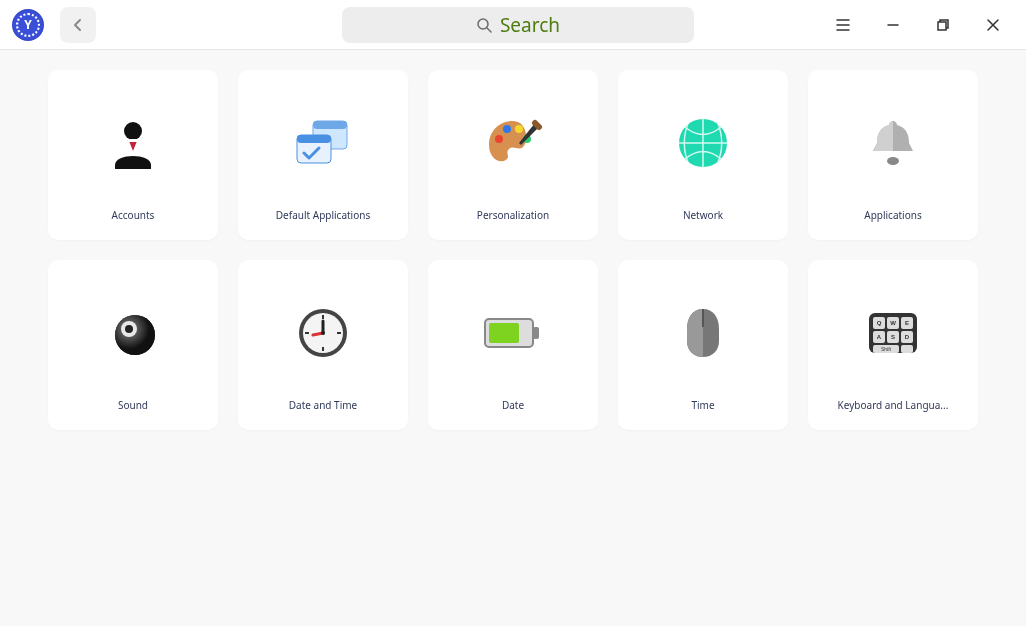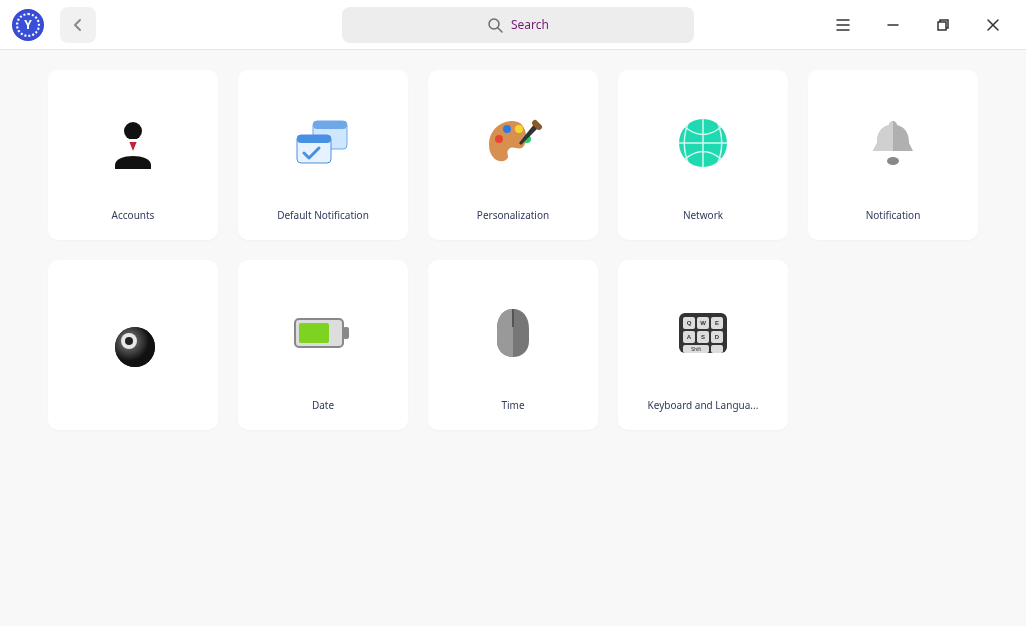--- a/index.html
+++ b/index.html
@@ -46,21 +46,21 @@
     flex: 0 0 352px;
     height: 36px;
     background: #ededed;
     border-radius: 8px;
     display: flex; align-items: center;
     padding: 0 14px;
     justify-content: center;
     cursor: text;
   }
   .searchbar svg { margin-right: 8px; }
-  .search-text { color: #701a75; font-size: 12px; }
+  .search-text { color: #4d7c0f; font-size: 19px; }
   .flex-grow { flex: 1; }
   .win-controls {
     display: flex; align-items: center; gap: 0;
   }
   .win-btn {
     width: 50px; height: 50px;
     display:flex; align-items:center; justify-content:center;
     cursor: pointer;
   }
   .win-btn svg { stroke: #333; }
@@ -167,21 +167,21 @@
     <div class="card">
       <div class="card-icon">
         <svg width="64" height="56" viewBox="0 0 64 56">
             <rect x="22" y="6" width="34" height="28" rx="4" fill="#cfe6ff" stroke="#6fa8e8"></rect>
             <rect x="22" y="6" width="34" height="8" rx="4" fill="#6fa8e8"></rect>
             <rect x="6" y="20" width="34" height="28" rx="4" fill="#e8f2ff" stroke="#4a90e2"></rect>
             <rect x="6" y="20" width="34" height="8" rx="4" fill="#4a90e2"></rect>
             <path d="M13 38l5 5 10-10" stroke="#4a90e2" stroke-width="3" fill="none" stroke-linecap="round" stroke-linejoin="round"></path>
           </svg>
       </div>
-      <div class="card-label">Default Notification</div>
+      <div class="card-label">Default Applications</div>
     </div>
 
     <div class="card">
       <div class="card-icon">
         <svg width="60" height="56" viewBox="0 0 60 56">
             <path d="M30 6C16 6 6 16 6 30c0 14 12 20 18 14 3-3-2-6 2-10s10 2 14-2c6-6 4-26-10-26z" fill="#d89050"></path>
             <circle cx="16" cy="24" r="4" fill="#e8442e"></circle>
             <circle cx="24" cy="14" r="4" fill="#2e78e8"></circle>
             <circle cx="36" cy="14" r="4" fill="#f5d72e"></circle>
             <circle cx="44" cy="24" r="4" fill="#2ecc71"></circle>
@@ -203,40 +203,59 @@
     </div>
 
     <div class="card">
       <div class="card-icon">
         <svg width="56" height="56" viewBox="0 0 56 56">
             <path d="M28 6c-2 0-4 2-4 4-8 2-12 8-12 18l-4 8h40l-4-8c0-10-4-16-12-18 0-2-2-4-4-4z" fill="#b0b0b0"></path>
             <path d="M28 6c-2 0-4 2-4 4-8 2-12 8-12 18l-4 8h20z" fill="#d0d0d0"></path>
             <ellipse cx="28" cy="46" rx="6" ry="4" fill="#888"></ellipse>
           </svg>
       </div>
-      <div class="card-label">Notification</div>
+      <div class="card-label">Applications</div>
     </div>
 
     <div class="card">
       <div class="card-icon">
         <svg width="56" height="56" viewBox="0 0 56 56">
             <ellipse cx="30" cy="30" rx="20" ry="20" fill="#2a2a2a"></ellipse>
             <ellipse cx="30" cy="30" rx="20" ry="20" fill="url(#sg)"></ellipse>
             <ellipse cx="24" cy="24" rx="8" ry="8" fill="#e8e8e8"></ellipse>
             <ellipse cx="24" cy="24" rx="4" ry="4" fill="#222"></ellipse>
             <defs>
               <radialGradient id="sg" cx="0.35" cy="0.35">
                 <stop offset="0" stop-color="#888"></stop>
                 <stop offset="1" stop-color="#111"></stop>
               </radialGradient>
             </defs>
           </svg>
       </div>
-    </div>
-
+      <div class="card-label">Sound</div>
+    </div>
+
+    <div class="card">
+      <div class="card-icon">
+        <svg width="56" height="56" viewBox="0 0 56 56">
+            <circle cx="28" cy="28" r="24" fill="#444"></circle>
+            <circle cx="28" cy="28" r="20" fill="#f4f4f4"></circle>
+            <g stroke="#333" stroke-width="2">
+              <line x1="28" y1="10" x2="28" y2="14"></line>
+              <line x1="28" y1="42" x2="28" y2="46"></line>
+              <line x1="10" y1="28" x2="14" y2="28"></line>
+              <line x1="42" y1="28" x2="46" y2="28"></line>
+            </g>
+            <line x1="28" y1="28" x2="28" y2="16" stroke="#222" stroke-width="3" stroke-linecap="round"></line>
+            <line x1="28" y1="28" x2="18" y2="30" stroke="#d33" stroke-width="3" stroke-linecap="round"></line>
+            <circle cx="28" cy="28" r="2" fill="#222"></circle>
+          </svg>
+      </div>
+      <div class="card-label">Date and Time</div>
+    </div>
 
     <div class="card">
       <div class="card-icon">
         <svg width="64" height="40" viewBox="0 0 64 40">
             <rect x="4" y="6" width="48" height="28" rx="4" fill="#ddd" stroke="#888" stroke-width="2"></rect>
             <rect x="52" y="14" width="6" height="12" rx="2" fill="#888"></rect>
             <rect x="8" y="10" width="30" height="20" rx="2" fill="#7ed321"></rect>
           </svg>
       </div>
       <div class="card-label">Date</div>

